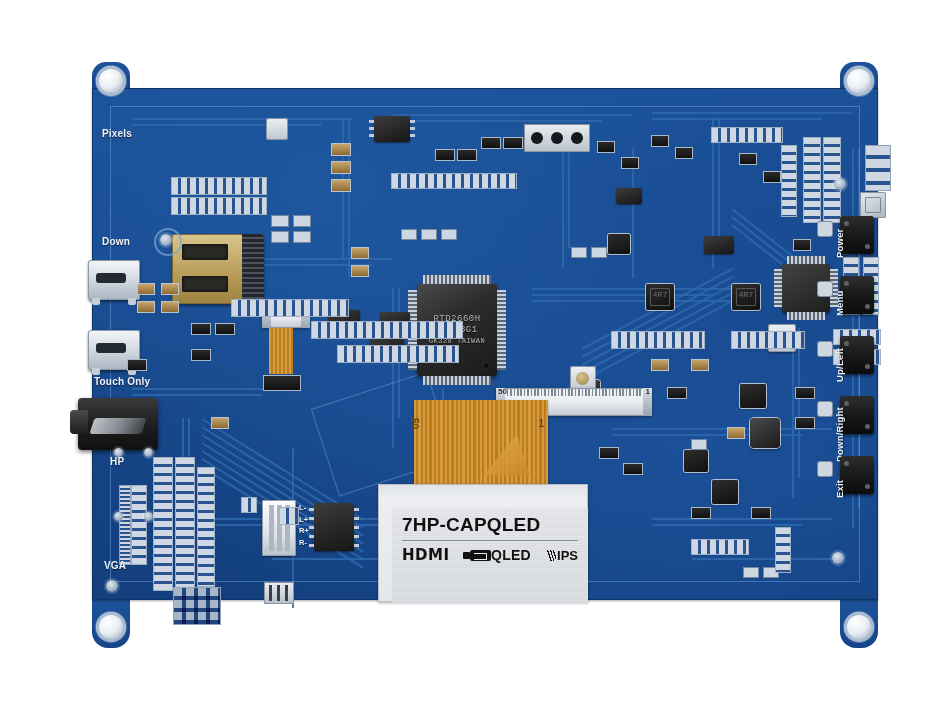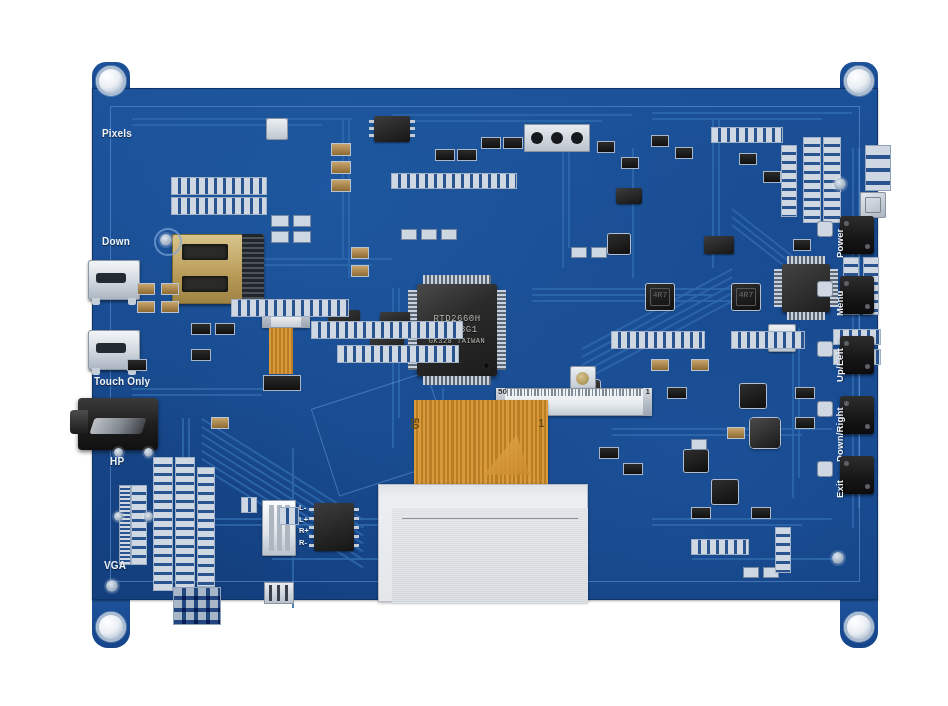--- a/index.html
+++ b/index.html
@@ -526,16 +526,30 @@
   <div id="flex">
     <div class="wedge"></div>
     <div class="n50">50</div>
     <div class="n1">1</div>
     <div class="flare"></div>
   </div>
 
   <div id="panel"></div>
 
   <div id="label">
+    <div class="title">7HP-CAPQLED</div>
     <div class="rule"></div>
+    <div class="logos">
+      <span class="lg-hdmi">HDMI</span>
+      <span class="lg-usb">
+        <span class="plug"></span>
+        <span class="body"></span>
+        <span class="fork"></span>
+      </span>
+      <span class="lg-qled">QLED</span>
+      <span class="lg-ips">
+        <span class="waves"></span>
+        <span>IPS</span>
+      </span>
+    </div>
   </div>
 
 </div>
 
 </body></html>

